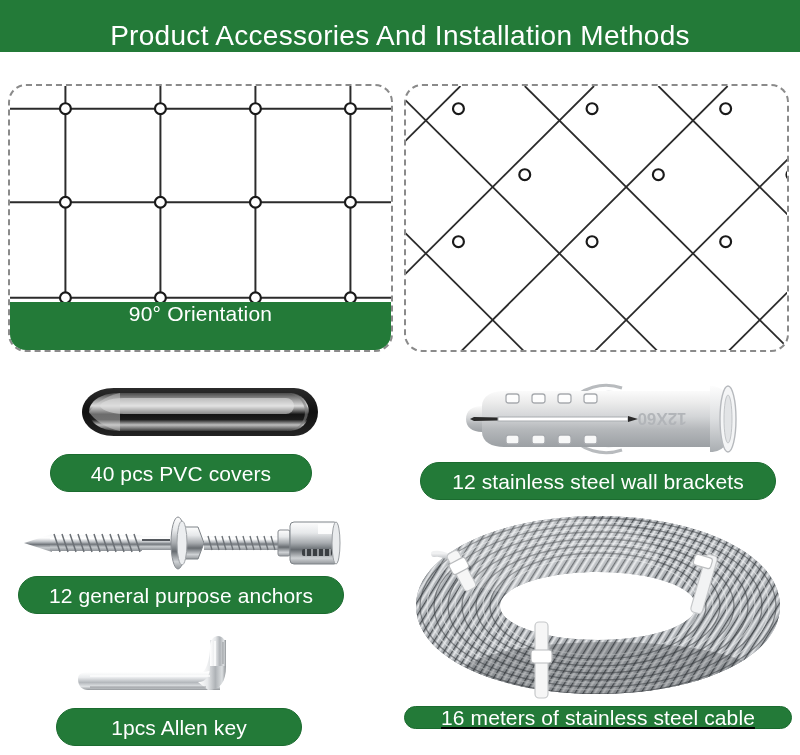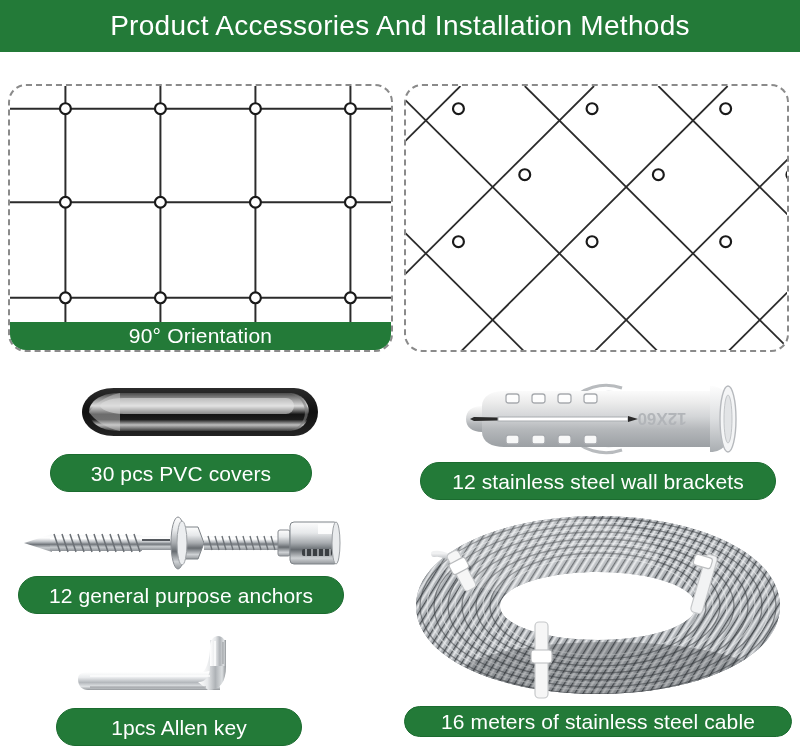--- a/index.html
+++ b/index.html
@@ -18,21 +18,21 @@
 
   
   .header-banner {
     position: absolute;
     left: 0;
     top: 0;
     width: 800px;
     height: 52px;
     background: #237A38;
     display: flex;
-    align-items: center;
+    align-items: flex-end;
     justify-content: center;
   }
   .header-title {
     color: #ffffff;
     font-size: 28px;
     font-weight: 400;
     letter-spacing: 0.3px;
     white-space: nowrap;
   }
 
@@ -58,24 +58,24 @@
     width: 100%;
     height: 100%;
     display: block;
   }
 
   .panel-caption {
     position: absolute;
     left: 0;
     right: 0;
     bottom: 0;
-    height: 28px;
+    height: 48px;
     background: #237A38;
     display: flex;
-    align-items: center;
+    align-items: flex-start;
     justify-content: center;
     z-index: 5;
   }
   .panel-caption span {
     color: #ffffff;
     font-size: 21px;
     letter-spacing: 0.2px;
     white-space: nowrap;
   }
 
@@ -122,21 +122,21 @@
   #art-brackets { left: 52px;  top: 14px;  width: 300px; height: 78px; }
   #pill-brackets{ left: 20px;  top: 96px;  width: 356px; height: 38px; justify-content: center; }
 
   #art-anchors  { left: 22px;  top: 10px;  width: 320px; height: 62px; }
   #pill-anchors { left: 18px;  top: 74px;  width: 326px; height: 38px; }
 
   #art-allenkey { left: 70px;  top: 8px;   width: 200px; height: 68px; }
   #pill-allenkey{ left: 56px;  top: 84px;  width: 246px; height: 38px; }
 
   #art-cable    { left: 10px;  top: 10px;  width: 380px; height: 190px; }
-  #pill-cable   { left: 6px;   top: 206px; width: 388px; height: 31px; }
+  #pill-cable   { left: 6px;   top: 206px; width: 388px; height: 23px; text-decoration: underline; }
 
   svg { display: block; }
 </style>
 </head>
 <body>
 
 <div class="header-banner">
   <div class="header-title">Product Accessories And Installation Methods</div>
 </div>
 
@@ -229,21 +229,21 @@
     <path d="M38 9 H210 a19 19 0 0 1 0 38 H38 C20 47 9 38 9 28 C9 18 20 9 38 9 Z" fill="url(#pvcBody)"></path>
 
     <path d="M44 14 H206 a8 8 0 0 1 0 16 H44 C28 30 20 24 20 22 C20 19 28 14 44 14 Z" fill="#e8e8e8" opacity="0.55"></path>
 
     <path d="M9 28 C14 20 26 12 40 9 L40 47 C26 44 14 36 9 28 Z" fill="#d6d6d6" opacity="0.45"></path>
 
     <path d="M206 9 a19 19 0 0 1 0 38 a22 19 0 0 0 0 -38 Z" fill="#7d7d7d" opacity="0.6"></path>
   </svg>
 
   <div class="pill" id="pill-pvc">
-    <span>30 pcs PVC covers</span>
+    <span>40 pcs PVC covers</span>
   </div>
 </div>
 
 <div class="item" id="item-brackets">
   <svg class="item-art" id="art-brackets" viewBox="0 0 300 78">
     <defs>
       <linearGradient id="plugBody" x1="0" y1="0" x2="0" y2="1">
         <stop offset="0" stop-color="#fbfbfb"></stop>
         <stop offset="0.20" stop-color="#ececec"></stop>
         <stop offset="0.46" stop-color="#d3d5d7"></stop>

